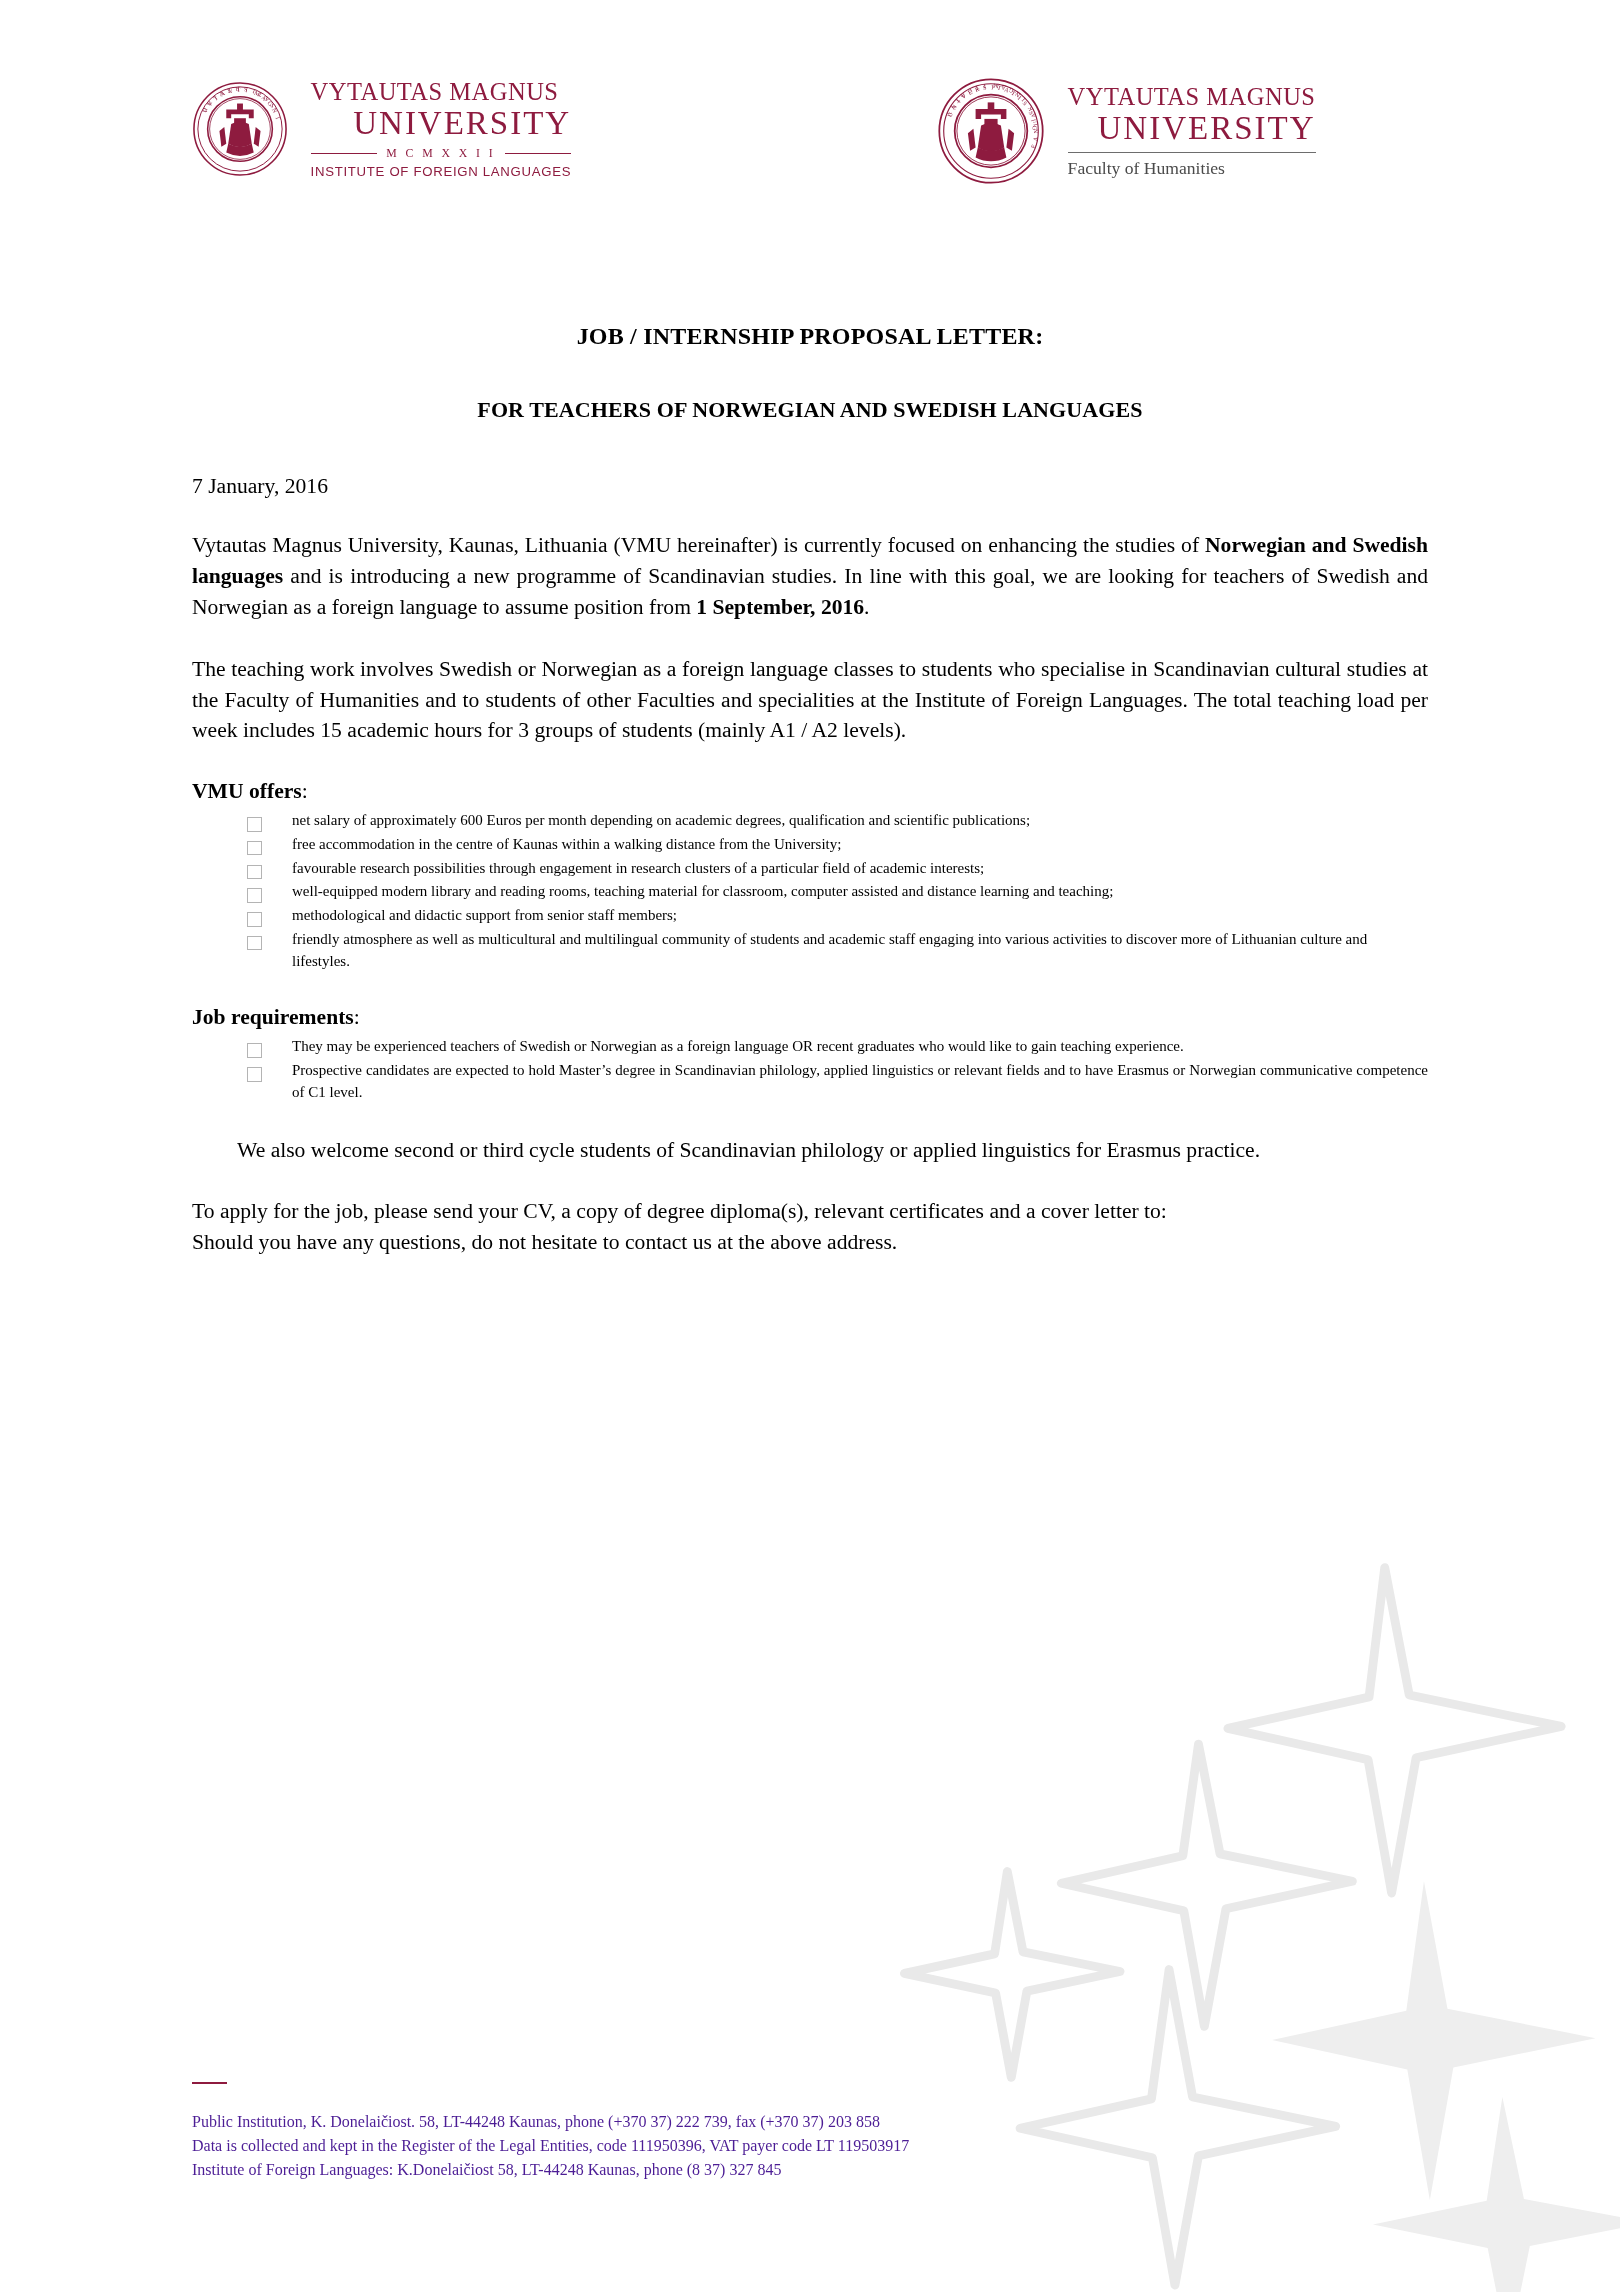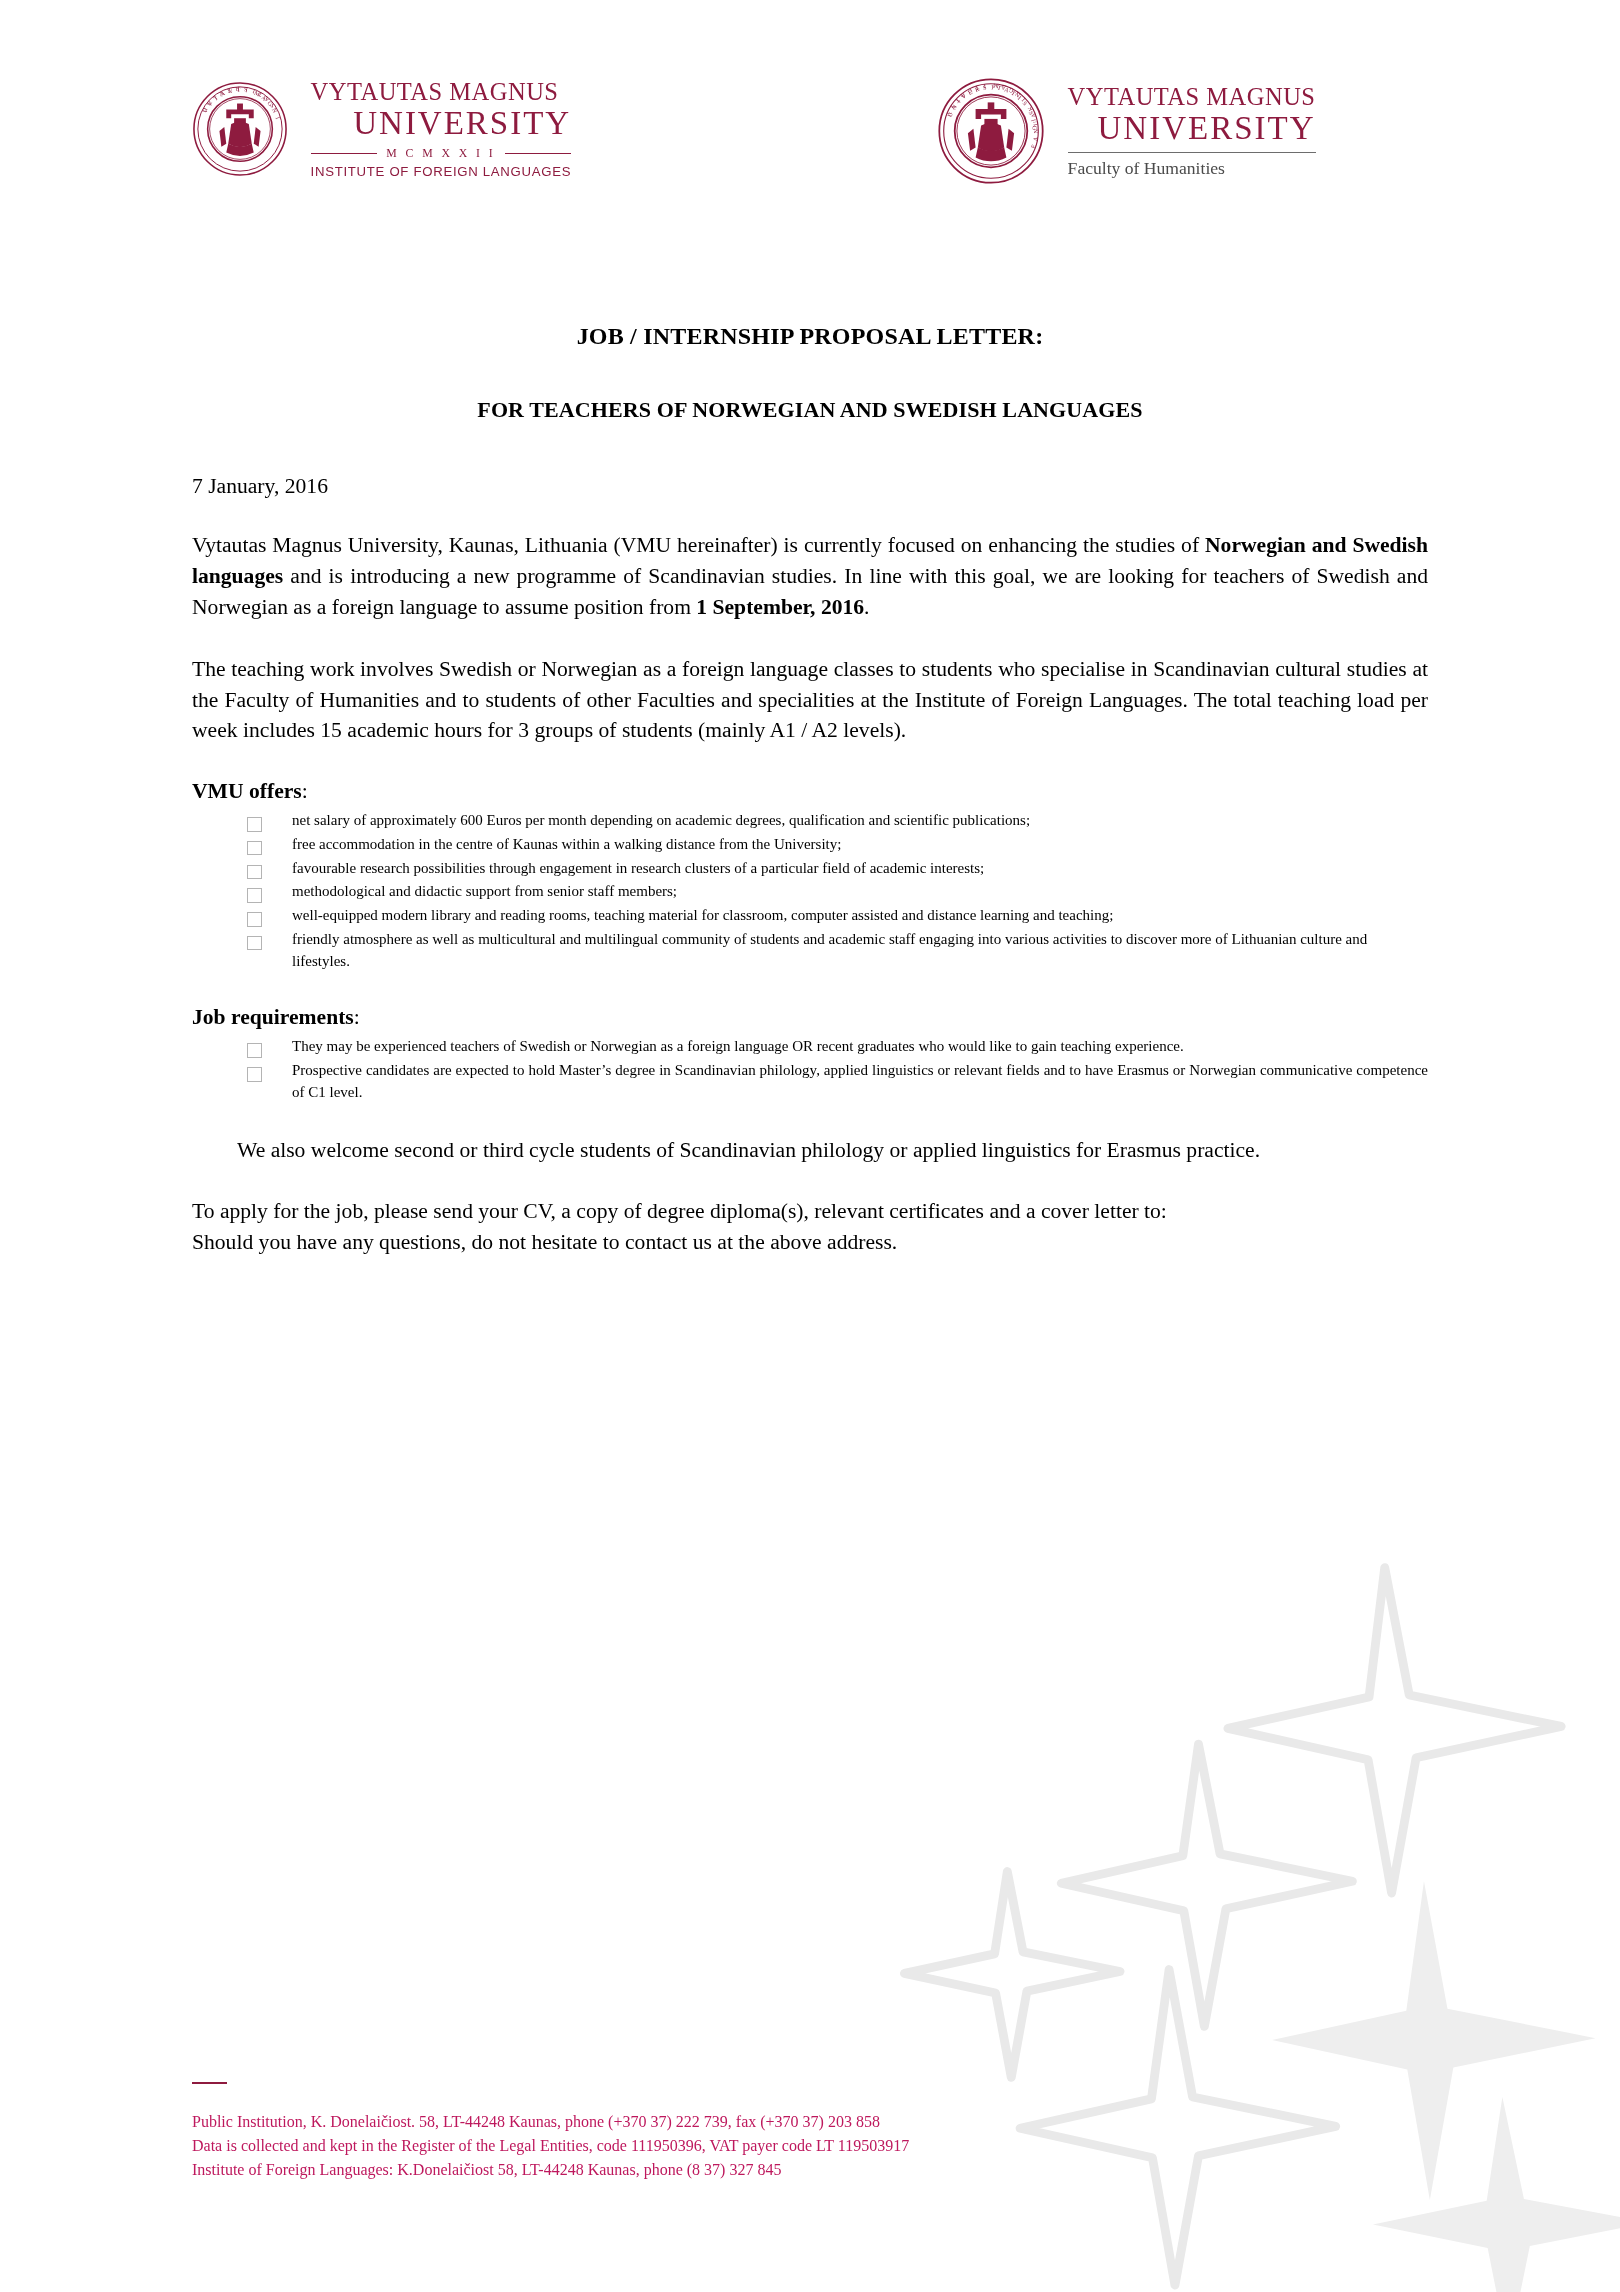--- a/index.html
+++ b/index.html
@@ -194,21 +194,21 @@
   }
   .footer .sep {
     width: 35px;
     height: 2px;
     background: #8E1B3F;
     margin-bottom: 25.5px;
   }
   .footer .fline {
     font-size: 16px;
     line-height: 1.52;
-    color: #be185d;
+    color: #4c1d95;
     white-space: nowrap;
   }
 </style>
 </head>
 <body>
 
 <div class="page">
 
   <div class="watermarks">
     <svg viewBox="0 0 760 760" xmlns="http://www.w3.org/2000/svg">
@@ -356,22 +356,22 @@
     <p class="body"><span>Vytautas Magnus University, Kaunas, Lithuania (VMU hereinafter) is currently focused on enhancing the studies of </span><b>Norwegian and Swedish languages</b><span> and is introducing a new programme of Scandinavian studies. In line with this goal, we are looking for teachers of Swedish and Norwegian as a foreign language to assume position from </span><b>1 September, 2016</b><span>.</span></p>
 
     <p class="body">The teaching work involves Swedish or Norwegian as a foreign language classes to students who specialise in Scandinavian cultural studies at the Faculty of Humanities and to students of other Faculties and specialities at the Institute of Foreign Languages. The total teaching load per week includes 15 academic hours for 3 groups of students (mainly A1 / A2 levels).</p>
 
     <div class="section-head"><b>VMU offers</b><span>:</span></div>
 
     <ul class="checklist">
       <li><span class="box"></span><span>net salary of approximately 600 Euros per month depending on academic degrees, qualification and scientific publications;</span></li>
       <li><span class="box"></span><span>free accommodation in the centre of Kaunas within a walking distance from the University;</span></li>
       <li><span class="box"></span><span>favourable research possibilities through engagement in research clusters of a particular field of academic interests;</span></li>
+      <li><span class="box"></span><span>well-equipped modern library and reading rooms, teaching material for classroom, computer assisted and distance learning and teaching;</span></li>
       <li><span class="box"></span><span>methodological and didactic support from senior staff members;</span></li>
-      <li><span class="box"></span><span>well-equipped modern library and reading rooms, teaching material for classroom, computer assisted and distance learning and teaching;</span></li>
       <li><span class="box"></span></li>
       <li><span class="box"></span><span>friendly atmosphere as well as multicultural and multilingual community of students and academic staff engaging into various activities to discover more of Lithuanian culture and lifestyles.</span></li>
     </ul>
 
     <div class="section-head"><b>Job requirements</b><span>:</span></div>
 
     <ul class="checklist justify">
       <li><span class="box"></span><span>They may be experienced teachers of Swedish or Norwegian as a foreign language OR recent graduates who would like to gain teaching experience.</span></li>
       <li><span class="box"></span><span>Prospective candidates are expected to hold Master’s degree in Scandinavian philology, applied linguistics or relevant fields and to have Erasmus or Norwegian communicative competence of C1 level.</span></li>
     </ul>

